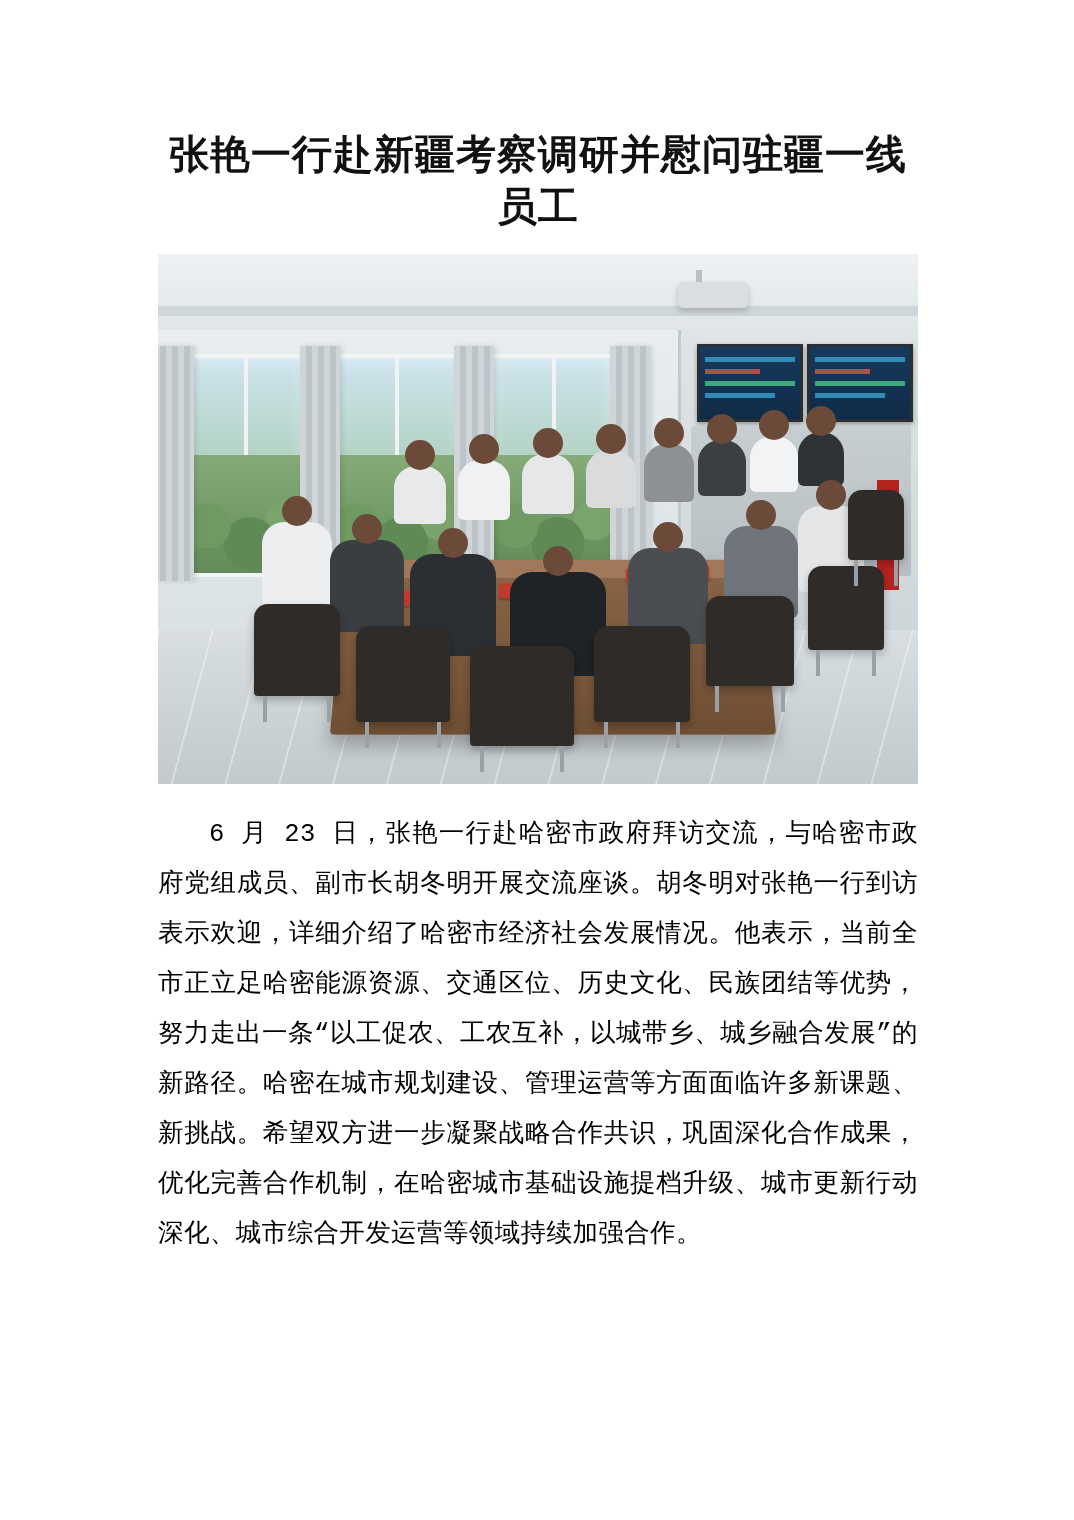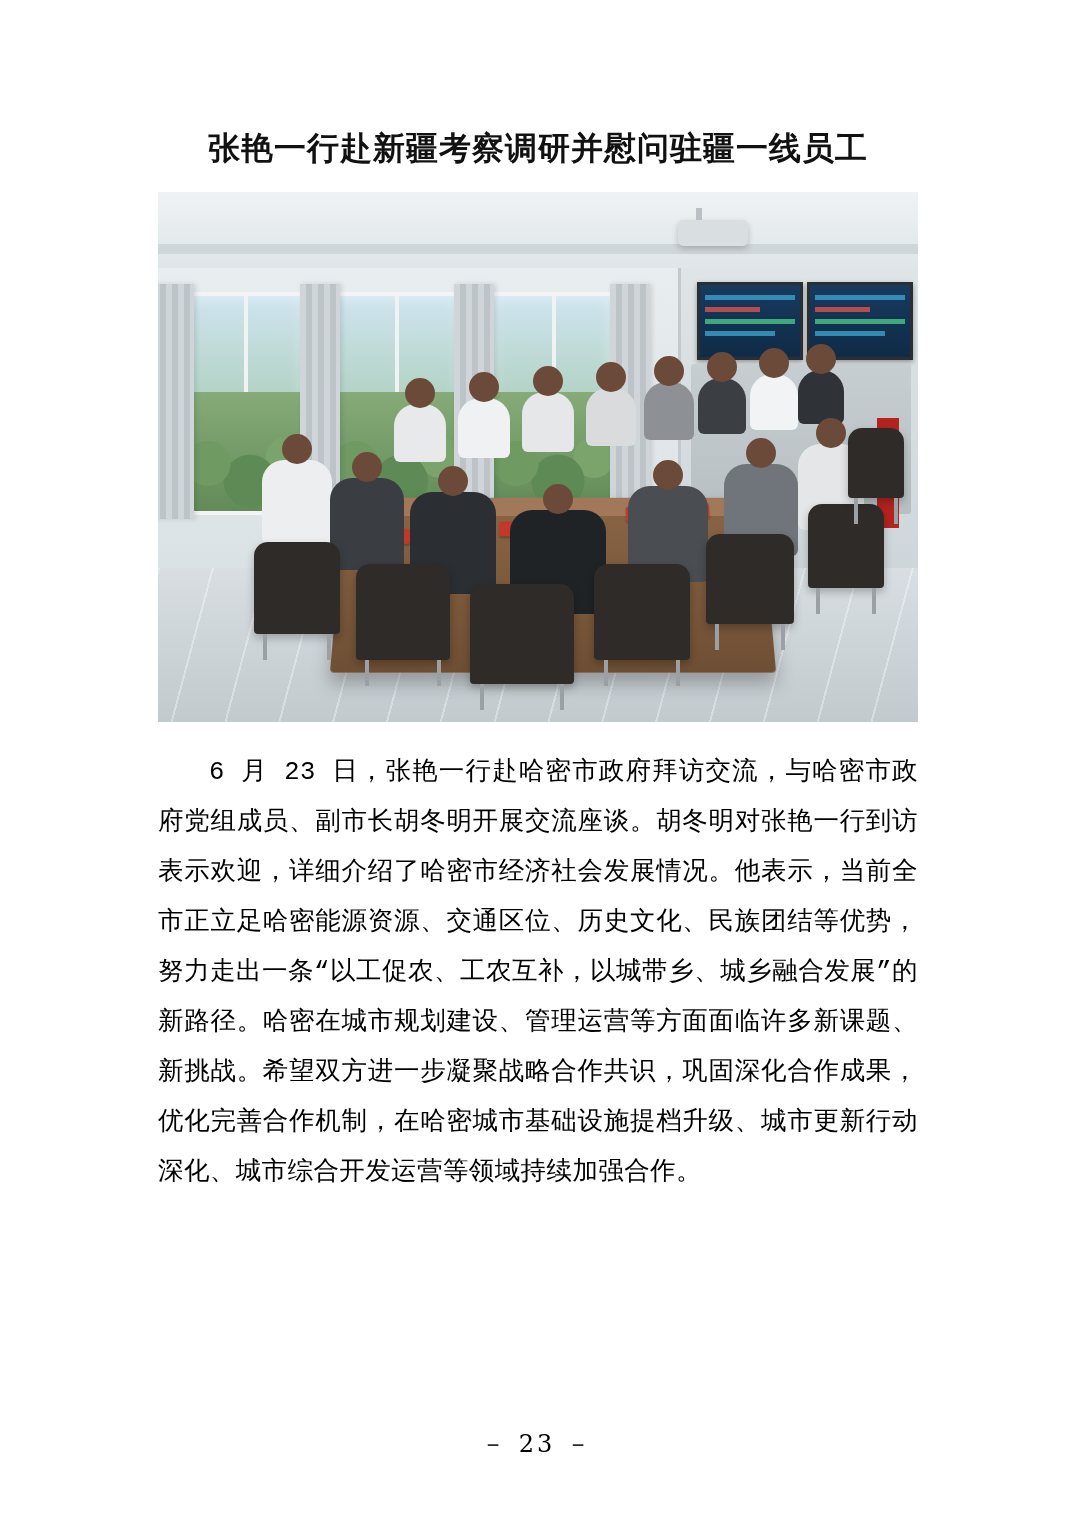--- a/index.html
+++ b/index.html
@@ -29,21 +29,21 @@
     left: 158px;
     top: 0;
     width: 760px;
   }
 
   .doc-title {
     margin: 0;
     padding-top: 128px;
     text-align: center;
     font-family: "DejaVu Serif", "Liberation Serif", serif;
-    font-size: 32px;
+    font-size: 40px;
     font-weight: bold;
     letter-spacing: 1px;
     line-height: 1.3;
     color: #111;
   }
 
   .para {
     margin: 0;
     font-size: 25.5px;
     line-height: 50px;
@@ -353,14 +353,13 @@
           </div>
         <div class="chair" style="left:690px; top:236px; width:56px; height:70px;">
             <span class="legs"></span>
           </div>
       </div>
     </div>
 
     <p class="para second">6 月 23 日，张艳一行赴哈密市政府拜访交流，与哈密市政府党组成员、副市长胡冬明开展交流座谈。胡冬明对张艳一行到访表示欢迎，详细介绍了哈密市经济社会发展情况。他表示，当前全市正立足哈密能源资源、交通区位、历史文化、民族团结等优势，努力走出一条“以工促农、工农互补，以城带乡、城乡融合发展”的新路径。哈密在城市规划建设、管理运营等方面面临许多新课题、新挑战。希望双方进一步凝聚战略合作共识，巩固深化合作成果，优化完善合作机制，在哈密城市基础设施提档升级、城市更新行动深化、城市综合开发运营等领域持续加强合作。</p>
   </div>
 
-  <div class="page-number">－ 23 －</div>
 </div>
 
 </body></html>

